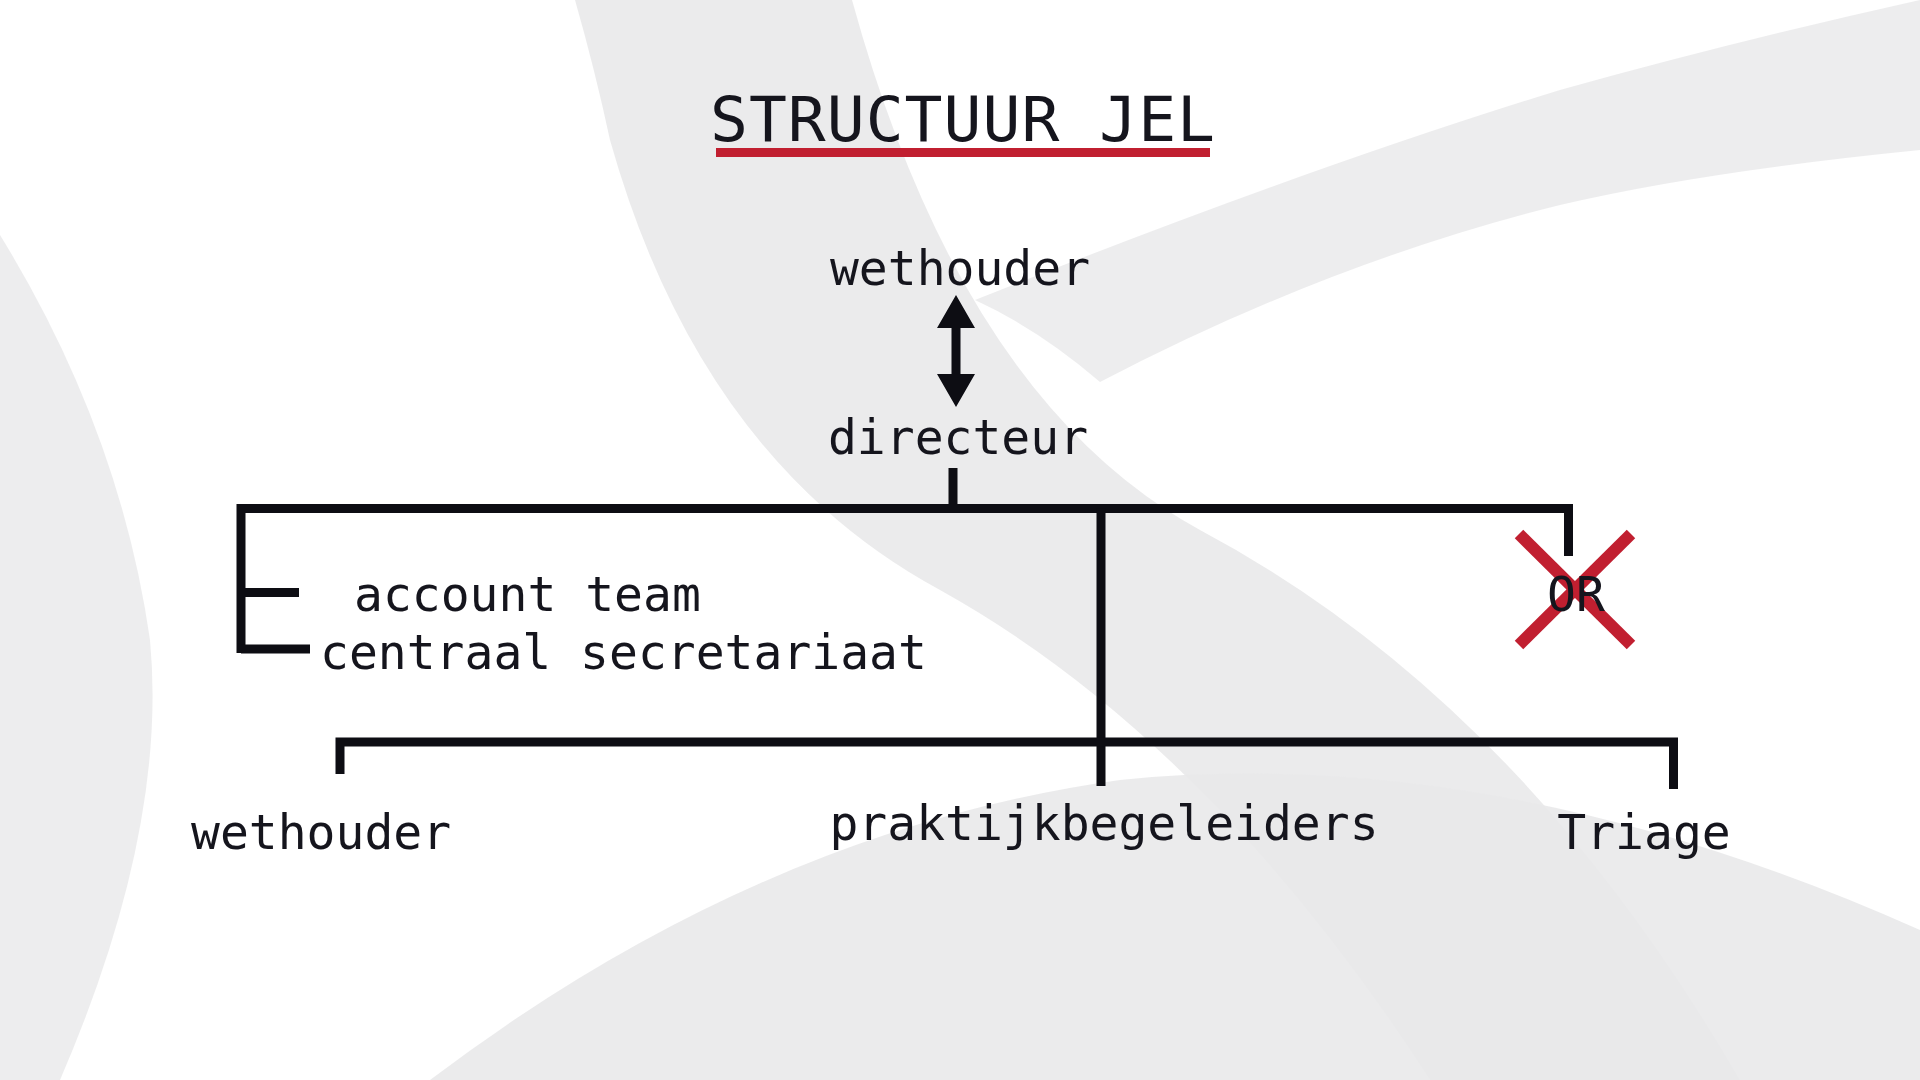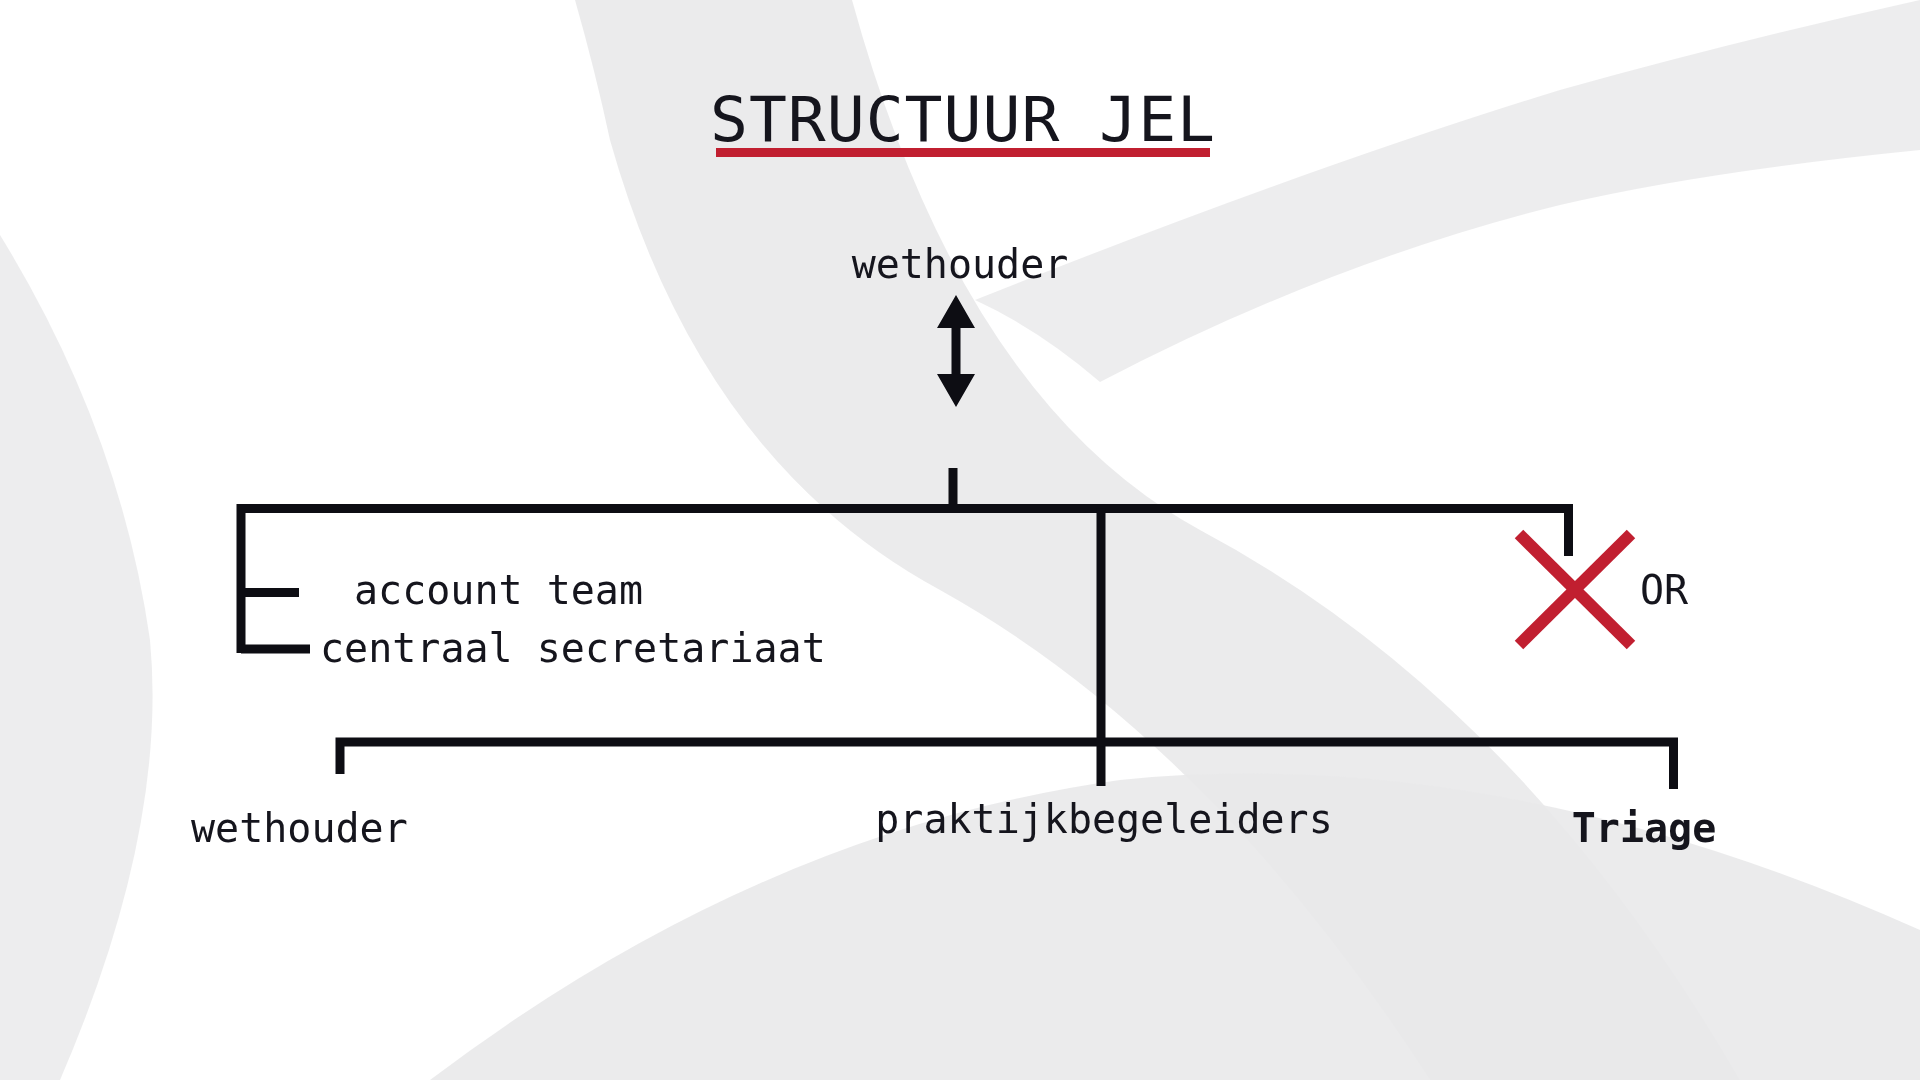--- a/index.html
+++ b/index.html
@@ -7,21 +7,21 @@
     position:relative;
     width:1920px;height:1080px;
     overflow:hidden;
     background:#ffffff;
     font-family:"DejaVu Sans Mono", monospace;
   }
   .bg-svg{position:absolute;left:0;top:0;width:1920px;height:1080px;}
   .overlay-svg{position:absolute;left:0;top:0;width:1920px;height:1080px;pointer-events:none;}
   .label{
     position:absolute;
-    font-size:40px;
+    font-size:48px;
     line-height:1;
     color:#15151d;
     white-space:nowrap;
     letter-spacing:0px;
   }
   .centered{transform:translateX(-50%);}
   .title{
     position:absolute;
     left:963px;top:88px;
     transform:translateX(-50%);
@@ -68,26 +68,27 @@
     <path class="arrow" d="M956,295 L975,328 L960.5,328 L960.5,374 L975,374 L956,407 L937,374 L951.5,374 L951.5,328 L937,328 Z"></path>
 
     <g>
       <line class="cross" x1="1519" y1="534" x2="1631" y2="645"></line>
       <line class="cross" x1="1631" y1="534" x2="1519" y2="645"></line>
     </g>
   </svg>
 
   <div class="label centered" style="left:960px;top:244px;">wethouder</div>
 
+  <div class="label centered" style="left:958px;top:413px;">directeur</div>
 
   <div class="label" style="left:320px;top:570px;margin-left:34px;">account team</div>
 
   <div class="label" style="left:320px;top:628px;">centraal secretariaat</div>
 
-  <div class="label centered" style="left:1664px;top:570px;">OR</div>
+  <div class="label centered" style="left:1576px;top:570px;">OR</div>
 
   <div class="label" style="left:191px;top:808px;">wethouder</div>
 
   <div class="label centered" style="left:1104px;top:799px;">praktijkbegeleiders</div>
 
-  <div class="label centered" style="left:1644px;top:808px;font-weight:bold;">Triage</div>
+  <div class="label centered" style="left:1644px;top:808px;">Triage</div>
 
 </div>
 
 </body></html>

